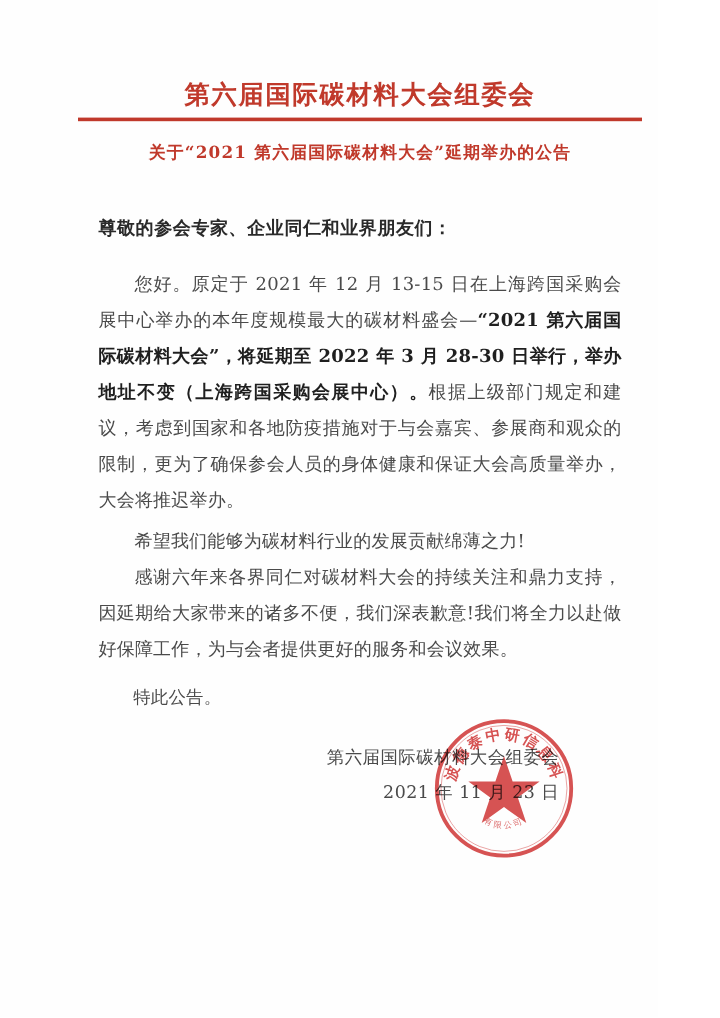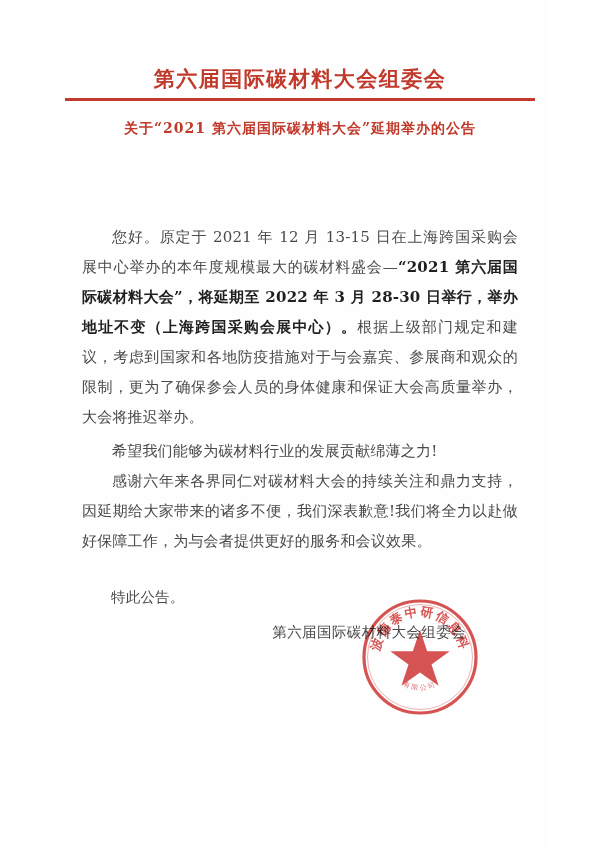--- a/index.html
+++ b/index.html
@@ -83,21 +83,21 @@
   }
   .para.tight { margin-bottom: 0; }
   .emph {
     font-weight: bold;
     color: #1f1f1f;
   }
 
   .closing {
     position: absolute;
     left: 82px;
-    top: 588px;
+    top: 572px;
     font-size: 14.5px;
     color: #4a4a4a;
     text-indent: 2em;
     letter-spacing: 0.2px;
   }
 
   
   .signature {
     position: absolute;
     right: 82px;
@@ -129,34 +129,36 @@
 <body>
 
 <div class="page">
 
   <div class="title-block">
     <div class="main-title">第六届国际碳材料大会组委会</div>
     <div class="title-rule"></div>
     <div class="sub-title">关于“2021 第六届国际碳材料大会”延期举办的公告</div>
   </div>
 
+  <div class="salutation">尊敬的参会专家、企业同仁和业界朋友们：</div>
 
   <div class="body-text">
 
     <p class="para"><span>您好。原定于 2021 年 12 月 13-15 日在上海跨国采购会展中心举办的本年度规模最大的碳材料盛会—</span><span class="emph">“2021 第六届国际碳材料大会”，将延期至 2022 年 3 月 28-30 日举行，举办地址不变（上海跨国采购会展中心）。</span><span>根据上级部门规定和建议，考虑到国家和各地防疫措施对于与会嘉宾、参展商和观众的限制，更为了确保参会人员的身体健康和保证大会高质量举办，大会将推迟举办。</span></p>
 
     <p class="para tight">希望我们能够为碳材料行业的发展贡献绵薄之力!</p>
 
     <p class="para">感谢六年来各界同仁对碳材料大会的持续关注和鼎力支持，因延期给大家带来的诸多不便，我们深表歉意!我们将全力以赴做好保障工作，为与会者提供更好的服务和会议效果。</p>
   </div>
 
   <div class="closing">特此公告。</div>
 
   <div class="signature">
     <div class="sig-line">第六届国际碳材料大会组委会</div>
+    <div class="sig-line">2021 年 11 月 23 日</div>
   </div>
 
   <div class="seal">
     <svg viewBox="0 0 118 118" xmlns="http://www.w3.org/2000/svg">
       <defs>
         <path id="sealArc" d="M 18 59 A 41 41 0 0 1 100 59" fill="none"></path>
         <path id="sealArcBottom" d="M 26 59 A 33 33 0 0 0 92 59" fill="none"></path>
       </defs>
 
       <circle cx="59" cy="59" r="56" fill="none" stroke="#cc2222" stroke-width="3.2"></circle>

